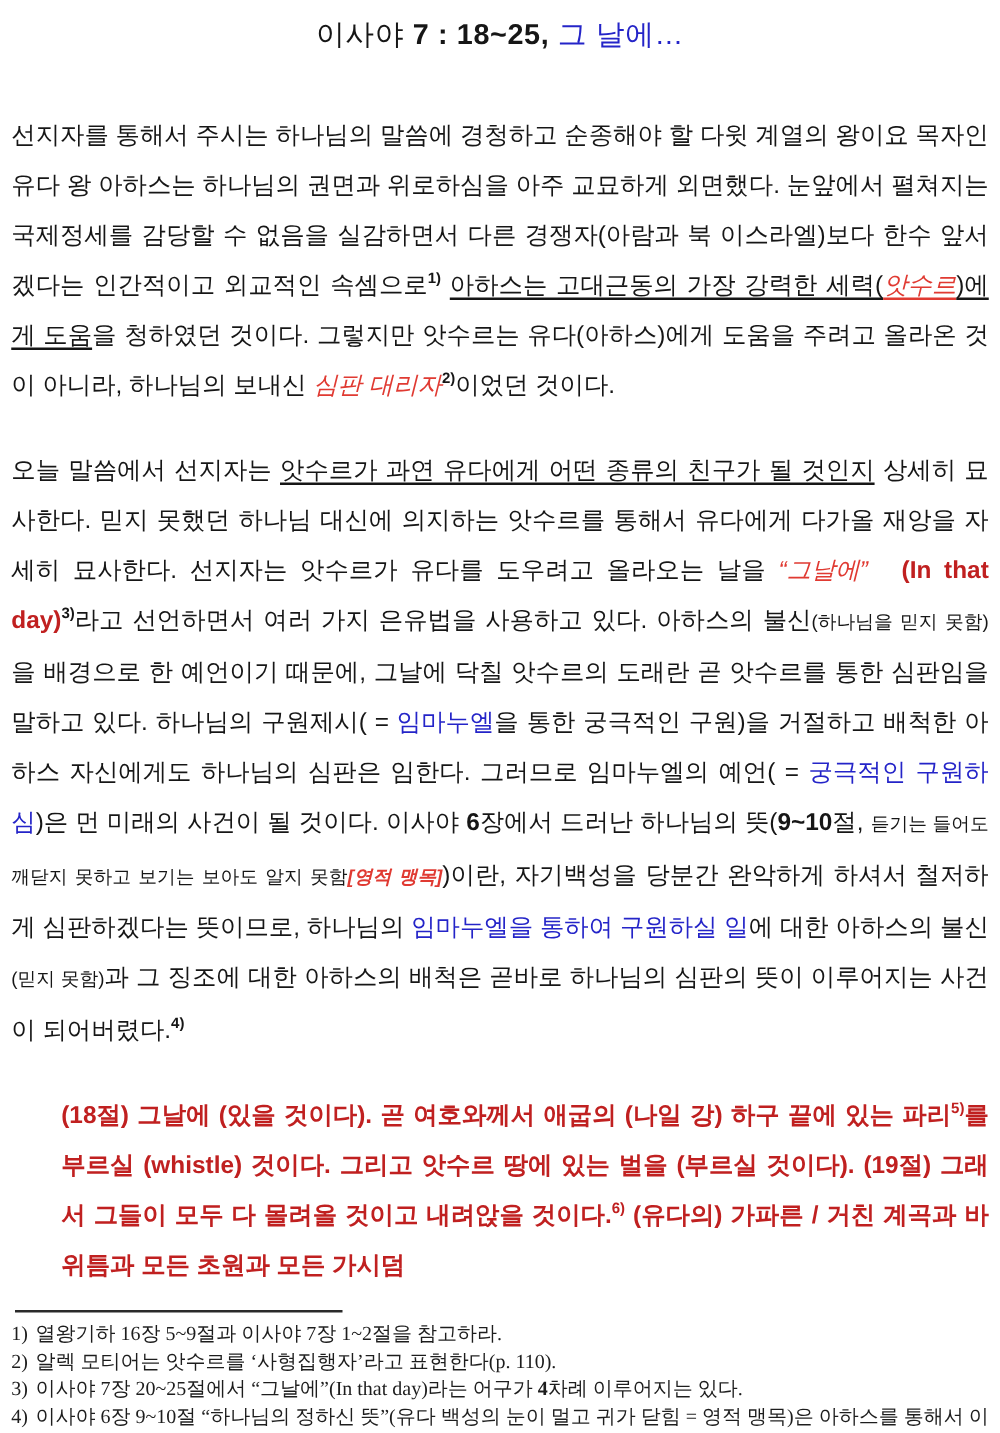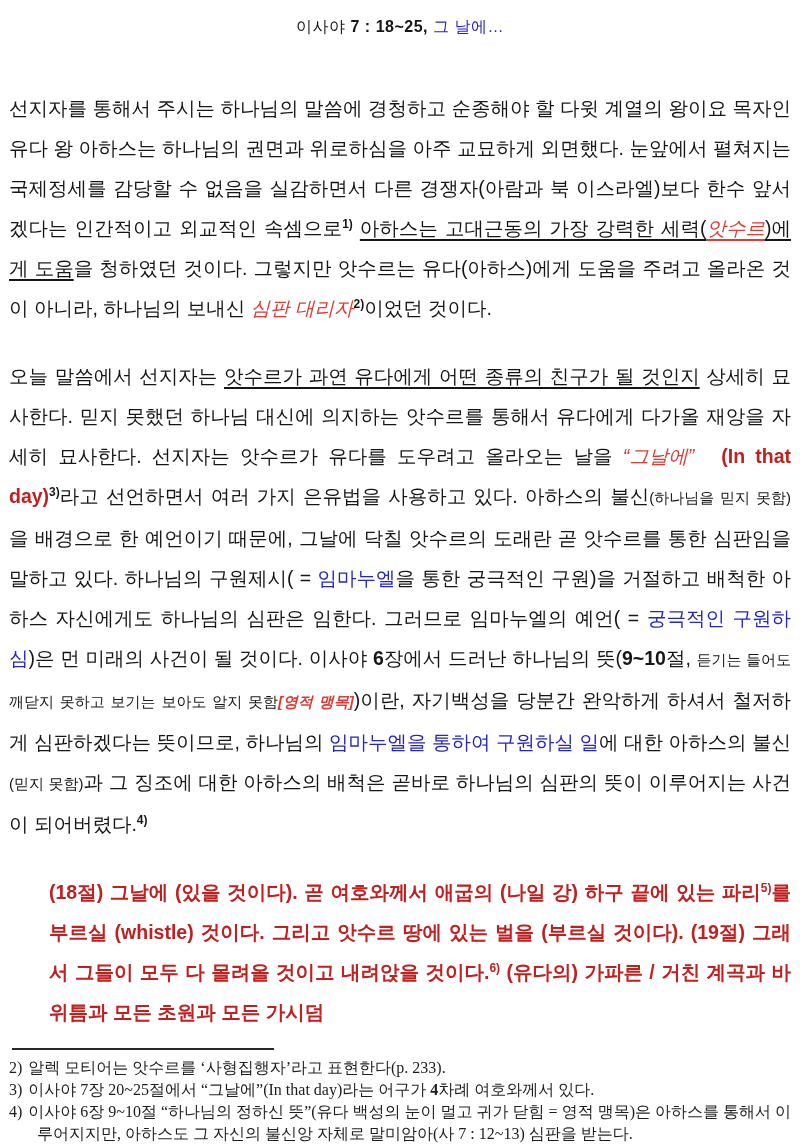--- a/index.html
+++ b/index.html
@@ -8,21 +8,21 @@
     --blue:#2424c8;     
     --ink:#161616;
   }
   html,body{margin:0;padding:0;}
   body{
     width:800px;height:1146px;overflow:hidden;background:#ffffff;
     font-family:"Liberation Sans","DejaVu Sans",sans-serif;color:var(--ink);
   }
   .doc{padding:12px 9px 0 9px;}
   .title{
-    text-align:center;font-size:16px;line-height:30px;letter-spacing:.5px;
+    text-align:center;font-size:23px;line-height:30px;letter-spacing:.5px;
   }
   .para{
     font-size:19.5px;line-height:40px;text-align:justify;margin:0;
   }
   .para+.para{margin-top:28px;}
   .body-block{margin-top:46px;}
   .verse{margin-top:38px;color:var(--dred);font-weight:700;margin-left:40px;}
   
   .b{font-weight:700;}
   .red{color:var(--red);font-style:italic;}
@@ -51,18 +51,19 @@
 
   <div class="body-block">
     <p class="para"><span>선지자를 통해서 주시는 하나님의 말씀에 경청하고 순종해야 할 다윗 계열의 왕이요 목자인 유다 왕 아하스는 하나님의 권면과 위로하심을 아주 교묘하게 외면했다. 눈앞에서 펼쳐지는 국제정세를 감당할 수 없음을 실감하면서 다른 경쟁자(아람과 북 이스라엘)보다 한수 앞서겠다는 인간적이고 외교적인 속셈으로</span><span class="sup">1)</span><span> </span><span class="u">아하스는 고대근동의 가장 강력한 세력(</span><span class="u red">앗수르</span><span class="u">)에게 도움</span><span>을 청하였던 것이다. 그렇지만 앗수르는 유다(아하스)에게 도움을 주려고 올라온 것이 아니라, 하나님의 보내신 </span><span class="red">심판 대리자</span><span class="sup">2)</span><span>이었던 것이다.</span></p>
     <p class="para"><span>오늘 말씀에서 선지자는 </span><span class="u">앗수르가 과연 유다에게 어떤 종류의 친구가 될 것인지</span><span> 상세히 묘사한다. 믿지 못했던 하나님 대신에 의지하는 앗수르를 통해서 유다에게 다가올 재앙을 자세히 묘사한다. 선지자는 앗수르가 유다를 도우려고 올라오는 날을 </span><span class="red">“그날에”</span><span class="dred b">(In that day)</span><span class="sup">3)</span><span>라고 선언하면서 여러 가지 은유법을 사용하고 있다. 아하스의 불신</span><span class="small">(하나님을 믿지 못함)</span><span>을 배경으로 한 예언이기 때문에, 그날에 닥칠 앗수르의 도래란 곧 앗수르를 통한 심판임을 말하고 있다. 하나님의 구원제시( = </span><span class="blue">임마누엘</span><span>을 통한 궁극적인 구원)을 거절하고 배척한 아하스 자신에게도 하나님의 심판은 임한다. 그러므로 임마누엘의 예언( = </span><span class="blue">궁극적인 구원하심</span><span>)은 먼 미래의 사건이 될 것이다. 이사야 </span><span class="b">6</span><span>장에서 드러난 하나님의 뜻(</span><span class="b">9~10</span><span>절, </span><span class="small">듣기는 들어도 깨닫지 못하고 보기는 보아도 알지 못함</span><span class="small red b">[영적 맹목]</span><span>)이란, 자기백성을 당분간 완악하게 하셔서 철저하게 심판하겠다는 뜻이므로, 하나님의 </span><span class="blue">임마누엘을 통하여 구원하실 일</span><span>에 대한 아하스의 불신</span><span class="small">(믿지 못함)</span><span>과 그 징조에 대한 아하스의 배척은 곧바로 하나님의 심판의 뜻이 이루어지는 사건이 되어버렸다.</span><span class="sup">4)</span></p>
     <p class="para verse"><span>(18절) 그날에 (있을 것이다). 곧 여호와께서 애굽의 (나일 강) 하구 끝에 있는 파리</span><span class="sup">5)</span><span>를 부르실 (whistle) 것이다. 그리고 앗수르 땅에 있는 벌을 (부르실 것이다). (19절) 그래서 그들이 모두 다 몰려올 것이고 내려앉을 것이다.</span><span class="sup">6)</span><span> (유다의) 가파른 / 거친 계곡과 바위틈과 모든 초원과 모든 가시덤</span></p>
   </div>
 
   <div class="fn-sep"></div>
 
   <div class="footnotes">
-      <p class="fn"><span class="num">2)</span><span>알렉 모티어는 앗수르를 ‘사형집행자’라고 표현한다(p. 233).</span></p>
-      <p class="fn"><span class="num">3)</span><span>이사야 7장 20~25절에서 “그날에”(In that day)라는 어구가 </span><span class="b">4</span><span>차례 여호와께서 있다.</span></p>
+      <p class="fn"><span class="num">1)</span><span>열왕기하 16장 5~9절과 이사야 7장 1~2절을 참고하라.</span></p>
+      <p class="fn"><span class="num">2)</span><span>알렉 모티어는 앗수르를 ‘사형집행자’라고 표현한다(p. 110).</span></p>
+      <p class="fn"><span class="num">3)</span><span>이사야 7장 20~25절에서 “그날에”(In that day)라는 어구가 </span><span class="b">4</span><span>차례 이루어지는 있다.</span></p>
       <p class="fn"><span class="num">4)</span><span>이사야 6장 9~10절 “하나님의 정하신 뜻”(유다 백성의 눈이 멀고 귀가 닫힘 = 영적 맹목)은 아하스를 통해서 이루어지지만, 아하스도 그 자신의 불신앙 자체로 말미암아(사 7 : 12~13) 심판을 받는다.</span></p>
     </div>
 
 </div>
 
 </body></html>

